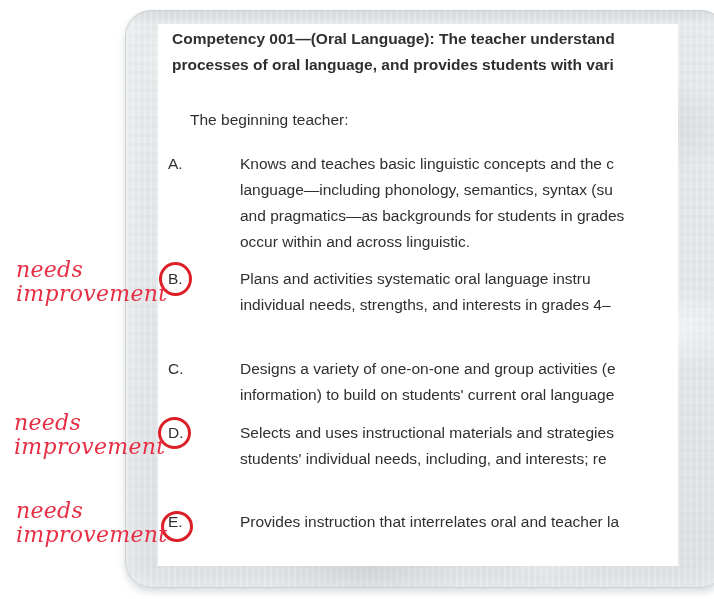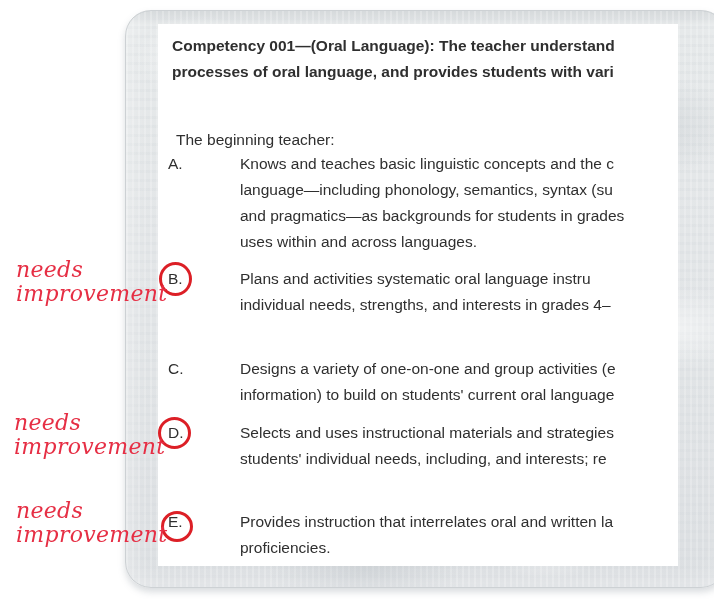--- a/index.html
+++ b/index.html
@@ -36,24 +36,24 @@
     background:#ffffff;
     overflow:hidden;
   }
   .doc-text{
     color:#2f2f2f;
     font-size:15.5px;
     line-height:26px;
     white-space:nowrap;
   }
   .title{
-    position:absolute;left:14px;top:9px;
+    position:absolute;left:14px;top:2px;
     font-weight:bold;
   }
-  .intro{position:absolute;left:18px;top:83px;margin-top:20px;}
+  .intro{position:absolute;left:32px;top:83px;}
   .item{position:absolute;left:0;}
   .item .marker{
     position:absolute;left:10px;top:0;
     width:30px;
   }
   .item .lines{position:absolute;left:42px;top:0;margin-left:40px;}
   .circle{
     position:absolute;
     border:3.5px solid #dc1f26;
     border-radius:50%;
@@ -85,21 +85,21 @@
   </div>
 
   <div class="doc-text intro">The beginning teacher:</div>
 
   <div class="item doc-text" style="top:127px">
     <div class="marker">A.</div>
     <div class="lines">
       <div>Knows and teaches basic linguistic concepts and the c</div>
       <div>language—including phonology, semantics, syntax (su</div>
       <div>and pragmatics—as backgrounds for students in grades</div>
-      <div>uses within and across languages.</div>
+      <div>occur within and across linguistic.</div>
     </div>
   </div>
 
   <div class="item doc-text" style="top:242px">
     <div class="marker">B.</div>
     <div class="lines">
       <div>Plans and activities systematic oral language instru</div>
       <div>individual needs, strengths, and interests in grades 4–</div>
     </div>
   </div>
@@ -116,22 +116,21 @@
     <div class="marker">D.</div>
     <div class="lines">
       <div>Selects and uses instructional materials and strategies</div>
       <div>students' individual needs, including, and interests; re</div>
     </div>
   </div>
 
   <div class="item doc-text" style="top:485px">
     <div class="marker">E.</div>
     <div class="lines">
-      <div>Provides instruction that interrelates oral and written la</div>
-      <div>proficiencies.</div>
+      <div>Provides instruction that interrelates oral and teacher la</div>
     </div>
   </div>
 
   <div class="circle" style="left:1px;top:238px;width:33px;height:34px"></div>
   <div class="circle" style="left:0px;top:393px;width:33px;height:32px"></div>
   <div class="circle" style="left:3px;top:487px;width:32px;height:31px"></div>
 
 </div>
 
 <div class="annot" style="left:16px;top:258px">

